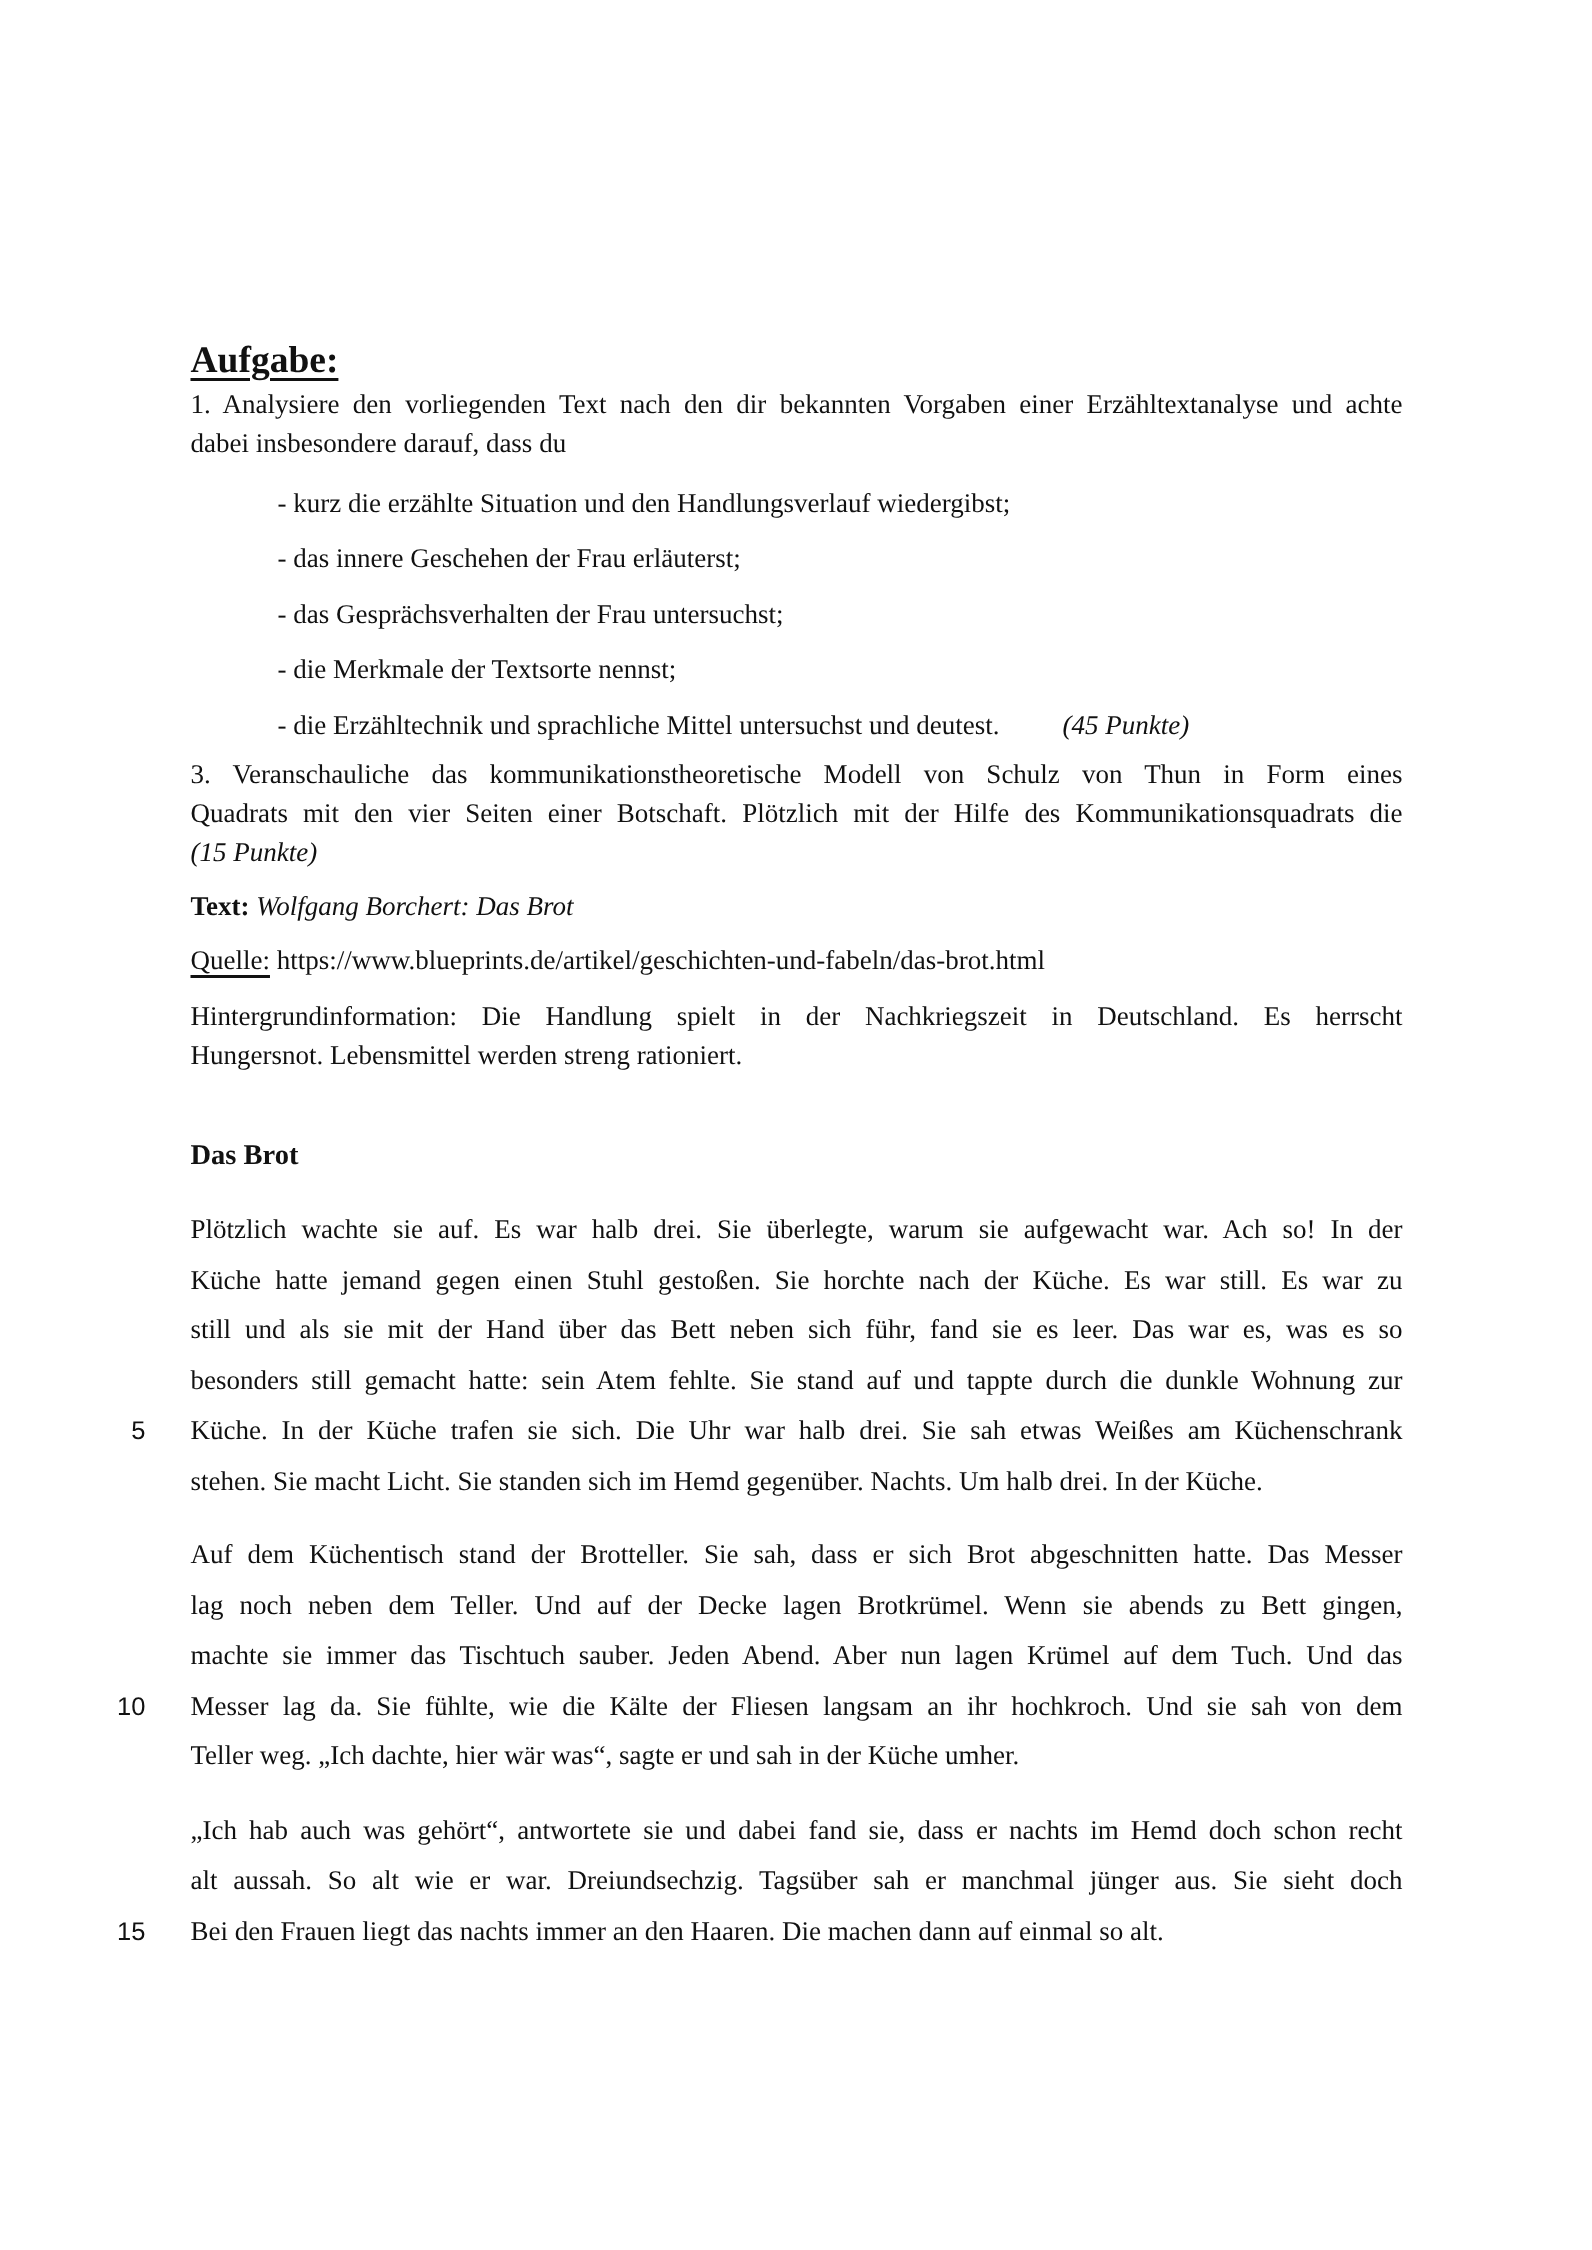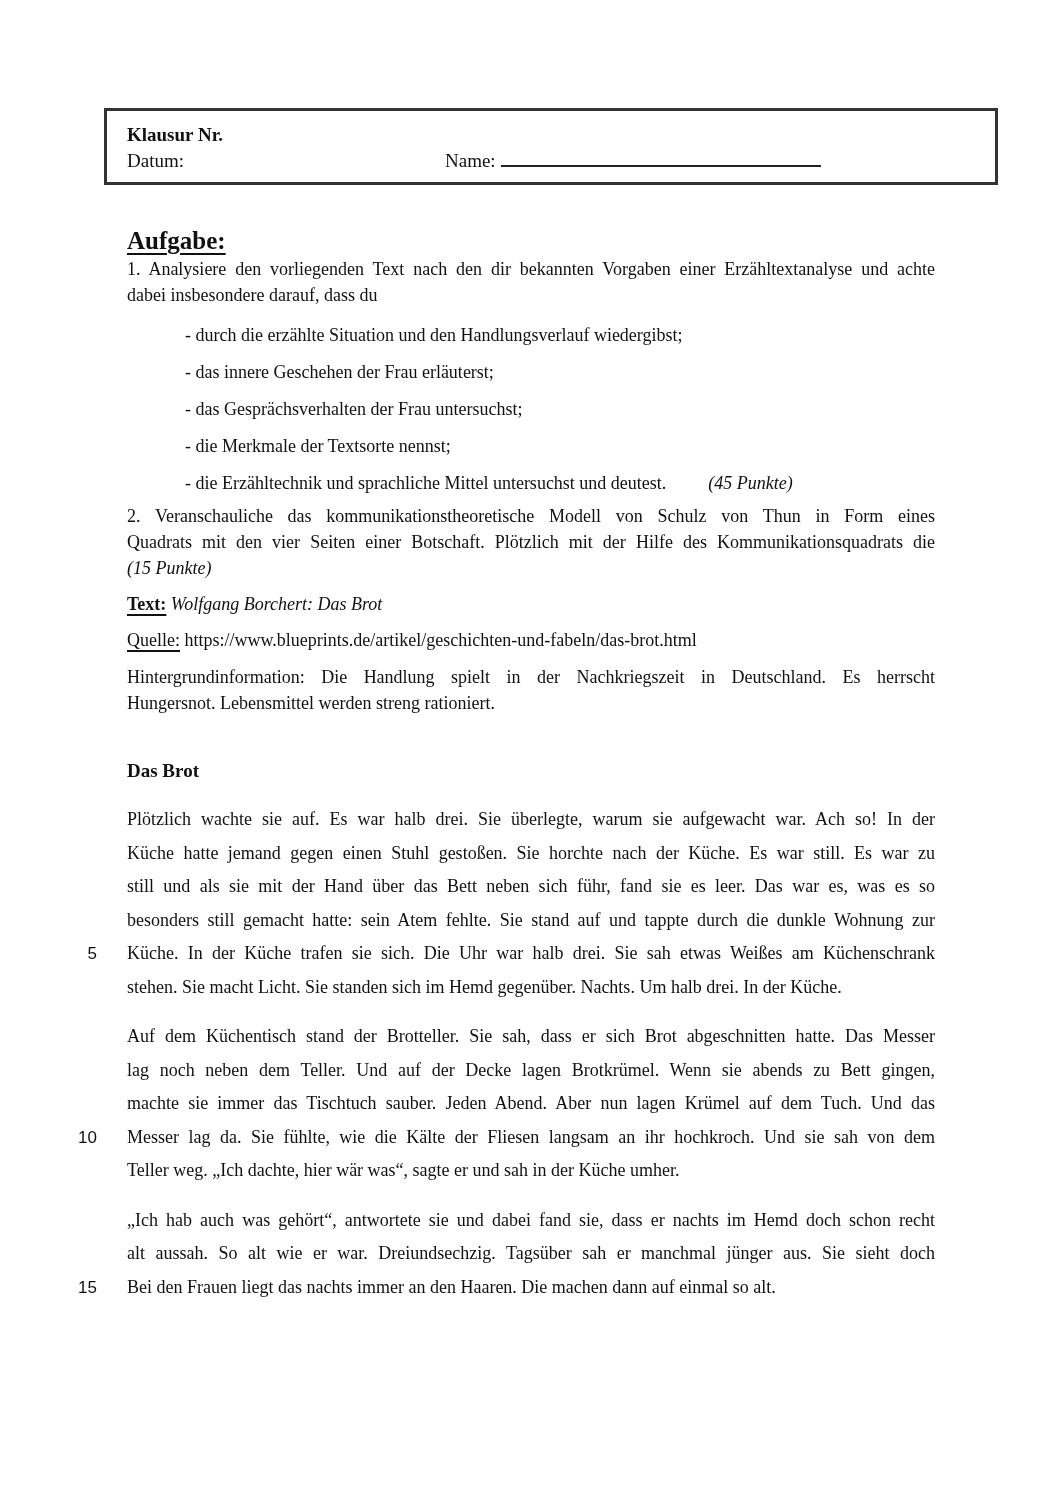--- a/index.html
+++ b/index.html
@@ -40,21 +40,21 @@
   .ll { text-align:left; }
   .task1 { margin-top:2px; }
   .bullets { margin-top:14px; }
   .bullet { padding-left:58px; margin-top:11px; line-height:26px; }
   .pts { margin-left:42px; }
   .it { font-style:italic; }
   .task2 { margin-top:7px; }
   .lastline { display:flex; justify-content:space-between; }
   .srcline { margin-top:10px; }
   .bold-u {
-    font-weight:bold; text-decoration:underline;
+    font-weight:bold; 
     text-decoration-thickness:2px; text-underline-offset:4px;
   }
   .u { text-decoration:underline; text-decoration-thickness:1.5px; text-underline-offset:4px; }
   .hg { margin-top:11px; }
   
   .story-title { margin-top:42px; font-size:19px; font-weight:bold; }
   .story-para  { margin-top:19px; }
   .story-para + .story-para { margin-top:16px; }
   .story-line  { position:relative; line-height:33.5px; }
   .line-text   { display:block; }
@@ -63,51 +63,42 @@
     text-align:right;
     font-family:"Liberation Sans", sans-serif;
     font-size:17px; line-height:33.5px; color:#111;
   }
 </style>
 </head>
 <body>
 
 <div class="page">
 
-  <div class="header-box">
-    <div class="hb-title">Klausur Nr.</div>
-    <div class="hb-row">
-      <span>Datum:</span>
-      <span class="name-group">
-        <span>Name:</span><span class="name-line"></span>
-      </span>
-    </div>
-  </div>
 
   <div class="content">
 
     <div class="heading-u">Aufgabe:</div>
 
     <div class="task1">
       <div class="jl">1. Analysiere den vorliegenden Text nach den dir bekannten Vorgaben einer Erzähltextanalyse und achte</div>
       <div class="ll">dabei insbesondere darauf, dass du</div>
     </div>
 
     <div class="bullets">
-      <div class="bullet">- durch die erzählte Situation und den Handlungsverlauf wiedergibst;</div>
+      <div class="bullet">- kurz die erzählte Situation und den Handlungsverlauf wiedergibst;</div>
       <div class="bullet">- das innere Geschehen der Frau erläuterst;</div>
       <div class="bullet">- das Gesprächsverhalten der Frau untersuchst;</div>
       <div class="bullet">- die Merkmale der Textsorte nennst;</div>
       <div class="bullet">
         <span>- die Erzähltechnik und sprachliche Mittel untersuchst und deutest.</span><span class="pts it">(45 Punkte)</span>
       </div>
     </div>
 
     <div class="task2">
-      <div class="jl">2. Veranschauliche das kommunikationstheoretische Modell von Schulz von Thun in Form eines</div>
+      <div class="jl">3. Veranschauliche das kommunikationstheoretische Modell von Schulz von Thun in Form eines</div>
       <div class="jl">Quadrats mit den vier Seiten einer Botschaft. Plötzlich mit der Hilfe des Kommunikationsquadrats die</div>
       <div class="lastline">
         <span class="it">(15 Punkte)</span>
       </div>
     </div>
 
     <div class="srcline">
       <span class="bold-u">Text:</span>
       <span class="it">Wolfgang Borchert: Das Brot</span>
     </div>

